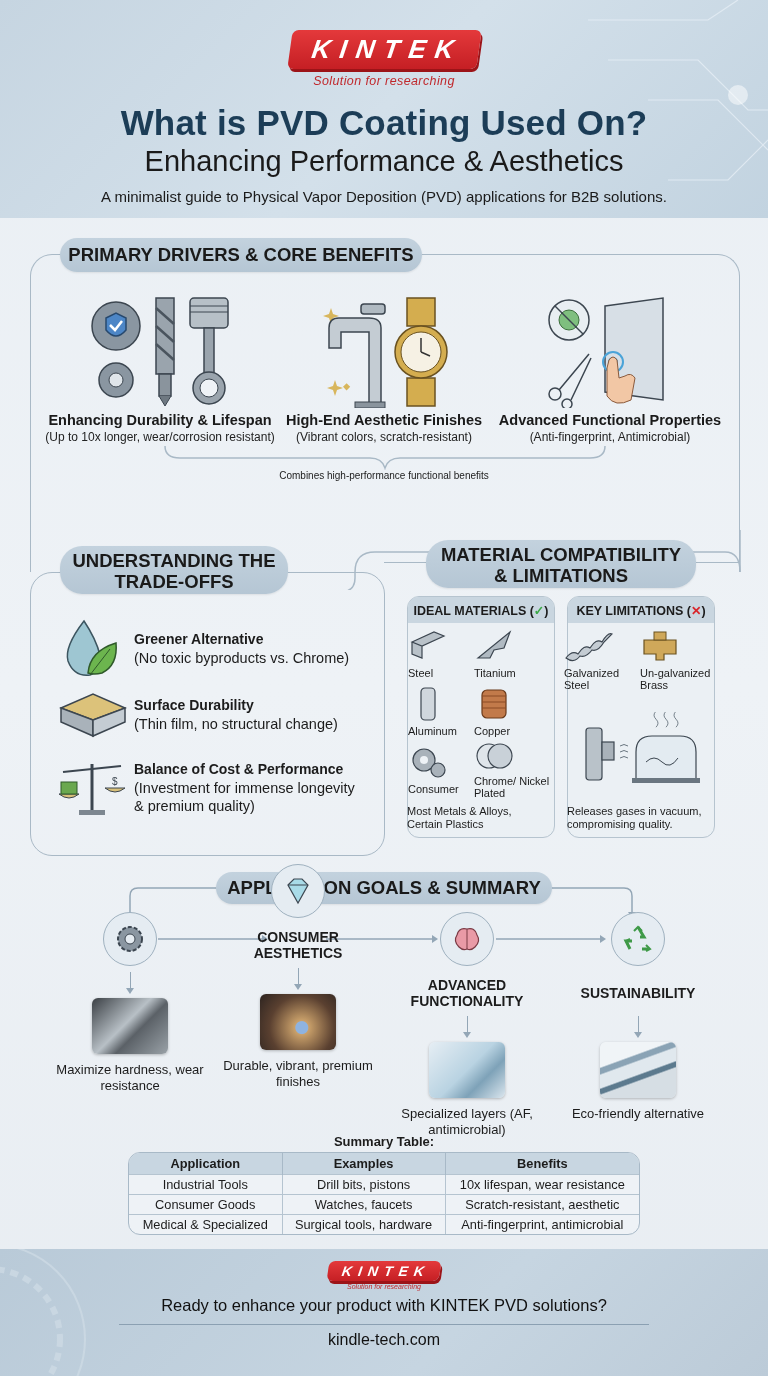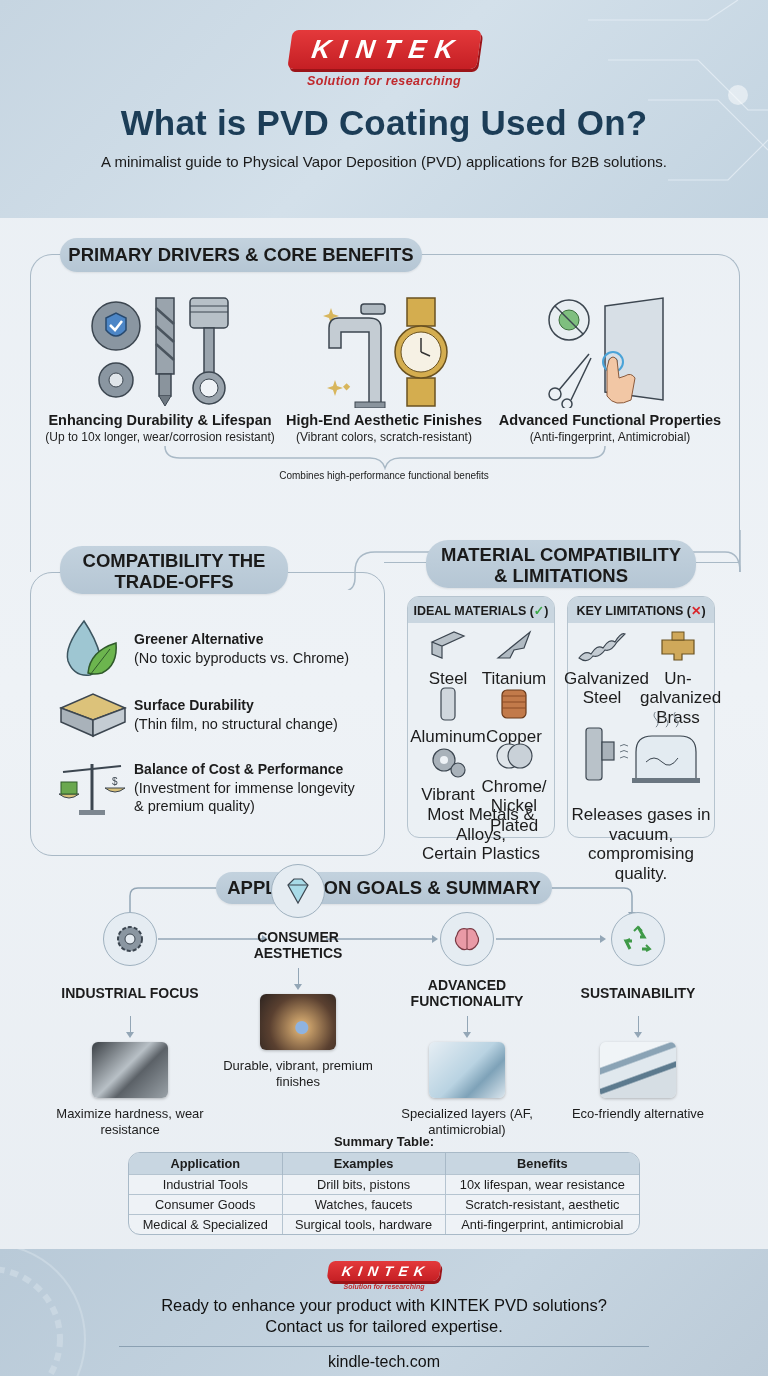--- a/index.html
+++ b/index.html
@@ -1,41 +1,41 @@
 <!DOCTYPE html>
 <html><head>
 <meta charset="utf-8">
 <style>
 *{box-sizing:border-box;margin:0;padding:0}
 body{width:768px;height:1376px;overflow:hidden;font-family:"Liberation Sans",sans-serif;color:#1c1c1c;background:linear-gradient(180deg,#eaeff4 0%,#eef2f6 50%,#e8edf2 100%);position:relative}
 .header{position:absolute;left:0;top:0;width:768px;height:218px;background:linear-gradient(135deg,#c6d5e1 0%,#d3e0ea 50%,#c2d3e0 100%);text-align:center}
 .header .circuit{position:absolute;right:0;top:0;width:300px;height:218px}
 .logo{display:inline-block;position:relative}
 .logo-box{display:inline-block;background:linear-gradient(180deg,#e4393b,#c51f24);color:#fff;font-style:italic;font-weight:bold;letter-spacing:9px;border-radius:6px;transform:skewX(-8deg);box-shadow:2px 3px 0 #9c1418}
-.logo-sub{color:#c0282c;font-style:italic;font-weight:bold}
+.logo-sub{color:#c0282c;font-style:italic;font-weight:normal}
 .header .logo{margin-top:30px}
 .header .logo-box{font-size:26px;padding:4px 16px 4px 22px}
 .header .logo-sub{font-size:12.5px;margin-top:5px;letter-spacing:.4px}
 .title{font-size:35px;font-weight:bold;color:#1c3d57;margin-top:14px;letter-spacing:.2px}
 .subtitle{font-size:29px;color:#1a1a1a;margin-top:2px}
 .tagline{font-size:15px;color:#1a1a1a;margin-top:10px}
 .pill{position:absolute;background:linear-gradient(180deg,#c3d2de,#b5c6d4);border-radius:22px;font-weight:bold;color:#1a1a1a;text-align:center;line-height:1.12;box-shadow:0 1px 2px rgba(0,0,0,.08)}
 .frame{position:absolute;border:1.5px solid #a9b9c6;border-radius:22px}
 .benefit{position:absolute;text-align:center}
 .benefit .bt{font-weight:bold;font-size:14.5px;color:#1a1a1a}
 .benefit .bs{font-size:12px;color:#222;margin-top:2px}
 .iconrow{display:flex;justify-content:center;align-items:flex-end;gap:4px;height:120px}
 .combine{position:absolute;left:0;width:768px;top:469px;text-align:center;font-size:10px;line-height:1.35}
 .tr-item{position:absolute;left:52px;display:flex;align-items:center}
 .tr-item .ic{width:80px;display:flex;justify-content:center}
 .tr-item .tx{margin-left:2px;font-size:14.5px;line-height:1.3}
 .tr-item .tx b{font-size:14px}
 .subpanel{position:absolute;border:1.5px solid #b6c4cf;border-radius:12px;background:rgba(233,239,244,.7)}
 .subpanel .sph{background:#c9d6e0;border-radius:10px 10px 0 0;font-weight:bold;font-size:12.5px;text-align:center;padding:6px 0 5px}
-.mat{position:absolute;text-align:center;font-size:17px;line-height:1.15;width:80px}
+.mat{position:absolute;font-size:11px;line-height:1.15;width:80px}
 .goal{position:absolute;text-align:center;width:160px}
 .goal .circ{width:54px;height:54px;border-radius:50%;border:1.5px solid #9fb1bf;background:#e5ecf2;margin:0 auto;display:flex;align-items:center;justify-content:center}
 .goal .gl{font-weight:bold;font-size:14px;margin-top:10px;line-height:1.15;height:34px;display:flex;align-items:center;justify-content:center}
 .goal .arr{margin:6px auto 0;width:1px;height:20px;background:#93a6b6;position:relative}
 .goal .arr:after{content:"";position:absolute;left:-4px;bottom:-2px;border-left:4.5px solid transparent;border-right:4.5px solid transparent;border-top:6px solid #93a6b6}
 .goal .photo{width:76px;height:56px;border-radius:6px;margin:6px auto 0;box-shadow:0 1px 3px rgba(0,0,0,.25)}
 .goal .gd{font-size:13px;margin-top:8px;line-height:1.25}
 .sumt{position:absolute;left:128px;top:1152px;width:512px;border:1.5px solid #a8b9c7;border-radius:12px;overflow:hidden;font-size:12.8px;background:#eef2f6}
 .sumt table{width:100%;border-collapse:collapse}
 .sumt th{background:#c8d6e1;font-weight:bold;padding:3px 0;border-right:1px solid #a8b9c7}
@@ -60,20 +60,21 @@
       <path d="M180 100 L250 100 L300 150"></path>
       <path d="M200 180 L260 180 L300 140"></path>
     </g>
     <circle cx="270" cy="95" r="10" fill="#ffffff" opacity=".5"></circle>
   </svg>
   <div class="logo">
     <div class="logo-box">KINTEK</div>
     <div class="logo-sub">Solution for researching</div>
   </div>
   <div class="title">What is PVD Coating Used On?</div>
+  <div class="subtitle">Enhancing Performance &amp; Aesthetics</div>
   <div class="tagline">A minimalist guide to Physical Vapor Deposition (PVD) applications for B2B solutions.</div>
 </div>
 
 <div class="frame" style="left:30px;top:254px;width:710px;height:318px;border-bottom:none;border-radius:22px 22px 0 0"></div>
 <svg style="position:absolute;left:0;top:500px" width="768" height="90">
   <path d="M740 72 Q740 52 725 52 L375 52 Q355 52 355 72 L355 78 Q355 92 340 92" fill="none" stroke="#a9b9c6" stroke-width="1.5"></path>
   <path d="M740 72 L740 30" fill="none" stroke="#a9b9c6" stroke-width="1.5"></path>
 </svg>
 <div class="frame" style="left:30px;top:572px;width:355px;height:284px"></div>
 <div class="frame" style="left:384px;top:562px;width:356px;height:0;border-width:1.5px 0 0 0;border-radius:0"></div>
@@ -158,21 +159,21 @@
 </div>
 
 <svg style="position:absolute;left:160px;top:444px" width="450" height="26">
   <path d="M5 2 Q5 14 20 14 L210 14 Q222 14 225 24 Q228 14 240 14 L430 14 Q445 14 445 2" fill="none" stroke="#a9b9c6" stroke-width="1.5"></path>
 </svg>
 <div class="combine">
   <div>Combines high-performance functional benefits</div>
 </div>
 
 <div class="pill" style="left:60px;top:546px;width:228px;height:48px;font-size:18.5px;padding-top:5px">
-  <div>COMPATIBILITY THE</div>
+  <div>UNDERSTANDING THE</div>
   <div>TRADE-OFFS</div>
 </div>
 
 <div class="tr-item" style="top:617px">
   <div class="ic">
       <svg width="60" height="64" viewBox="0 0 60 64">
     <path d="M22 4 Q2 30 6 44 Q12 60 28 58 Q40 54 38 38 Q34 22 22 4Z" fill="#9ec6d2" stroke="#3c5560" stroke-width="1.5"></path>
     <path d="M26 56 Q28 34 54 26 Q56 48 40 56 Q32 58 26 56Z" fill="#6cb54e" stroke="#2f5a2a" stroke-width="1.5"></path>
     <path d="M28 58 L48 32" stroke="#2f5a2a"></path>
       </svg>
@@ -222,21 +223,21 @@
       <rect x="13" y="2" width="14" height="32" rx="4" fill="#d0d7dd" stroke="#3c4650" stroke-width="1.2"></rect>
     </svg><div>Aluminum</div></div>
 <div class="mat" style="left:474px;top:686px"><svg width="40" height="36" viewBox="0 0 40 36">
       <rect x="8" y="4" width="24" height="28" rx="5" fill="#c27a4a" stroke="#6a3a1a" stroke-width="1.2"></rect>
       <path d="M8 10 H32 M8 16 H32 M8 22 H32" stroke="#8a4a24"></path>
     </svg><div>Copper</div></div>
 <div class="mat" style="left:408px;top:744px"><svg width="40" height="36" viewBox="0 0 40 36">
       <circle cx="16" cy="16" r="11" fill="#a9b2ba" stroke="#3c4650" stroke-width="1.2"></circle>
       <circle cx="16" cy="16" r="4" fill="#eef2f6"></circle>
       <circle cx="30" cy="26" r="7" fill="#a9b2ba" stroke="#3c4650" stroke-width="1.2"></circle>
-    </svg><div>Vibrant</div></div>
+    </svg><div>Consumer</div></div>
 <div class="mat" style="left:474px;top:740px"><svg width="40" height="32" viewBox="0 0 40 32">
       <circle cx="15" cy="16" r="12" fill="#dfe5ea" stroke="#3c4650" stroke-width="1.2"></circle>
       <circle cx="26" cy="16" r="12" fill="#c9d1d8" stroke="#3c4650" stroke-width="1.2"></circle>
     </svg><div>Chrome/ Nickel Plated</div></div>
 <div class="mat" style="left:407px;top:805px;width:148px">
     <div>Most Metals &amp; Alloys,</div>
     <div>Certain Plastics</div>
   </div>
 
 <div class="subpanel" style="left:567px;top:596px;width:148px;height:242px">
@@ -280,21 +281,20 @@
 </svg>
 <div class="pill" style="left:216px;top:872px;width:336px;height:32px;line-height:32px;font-size:18.5px">APPLICATION GOALS &amp; SUMMARY</div>
 
 <div class="goal" style="left:50px;top:912px">
   <div class="circ">
       <svg width="32" height="32" viewBox="0 0 32 32">
         <circle cx="16" cy="16" r="12" fill="#8a96a1" stroke="#3c4650" stroke-width="2" stroke-dasharray="4 2"></circle>
         <circle cx="16" cy="16" r="5" fill="#e5ecf2" stroke="#3c4650"></circle>
       </svg>
     </div>
-  <div class="gl">INDUSTRIAL FOCUS</div>
   <div class="arr"></div>
   <div class="photo" style="background:linear-gradient(135deg,#3a3f44,#b8c0c6 45%,#5b6167 60%,#9aa2a8)"></div>
   <div class="gd">Maximize hardness, wear resistance</div>
 </div>
 <div class="goal" style="left:218px;top:864px">
   <div class="circ">
       <svg width="32" height="32" viewBox="0 0 32 32">
         <path d="M6 10 L12 4 L20 4 L26 10 L16 28 Z" fill="#a9dbe8" stroke="#3c4650" stroke-width="1.2"></path>
         <path d="M6 10 H26" stroke="#3c4650"></path>
       </svg>
@@ -363,17 +363,16 @@
         <circle cx="-10" cy="90" r="70" stroke-dasharray="8 6"></circle>
         <circle cx="-10" cy="90" r="95" stroke-width="2"></circle>
       </g>
     </svg>
   <div class="logo">
     <div class="logo-box">KINTEK</div>
     <div class="logo-sub">Solution for researching</div>
   </div>
   <div class="cta">
     <div>Ready to enhance your product with KINTEK PVD solutions?</div>
-    <div>Contact us for tailored expertise.</div>
   </div>
   <hr>
   <div class="url">kindle-tech.com</div>
 </div>
 
 </body></html>

